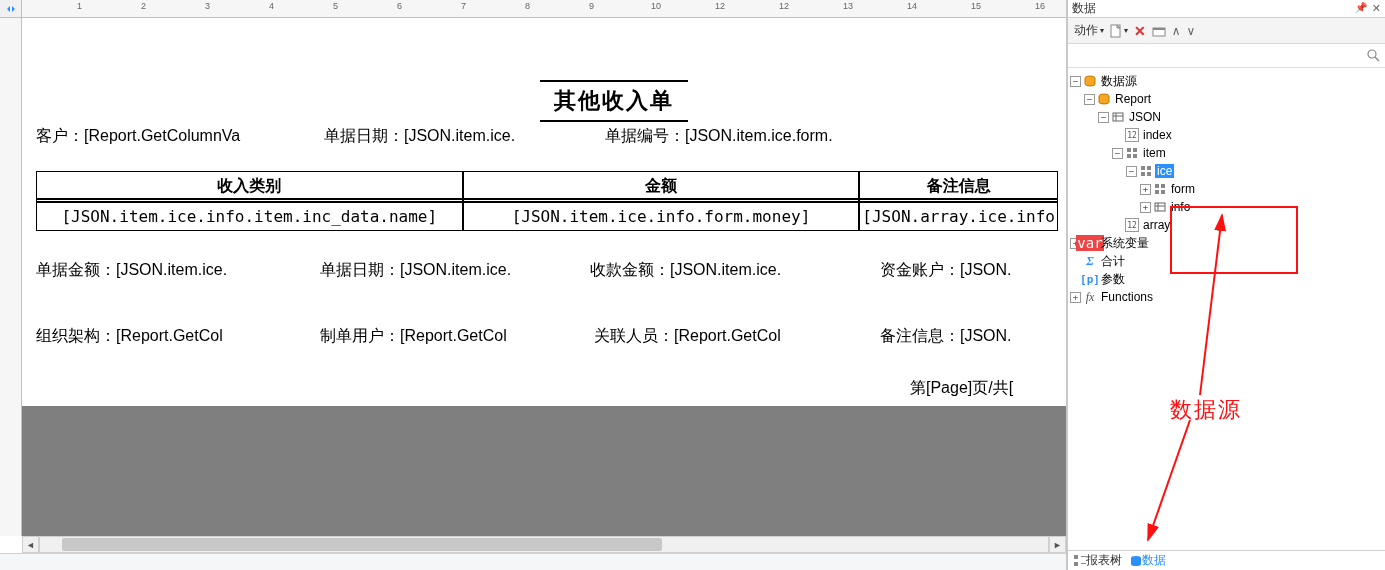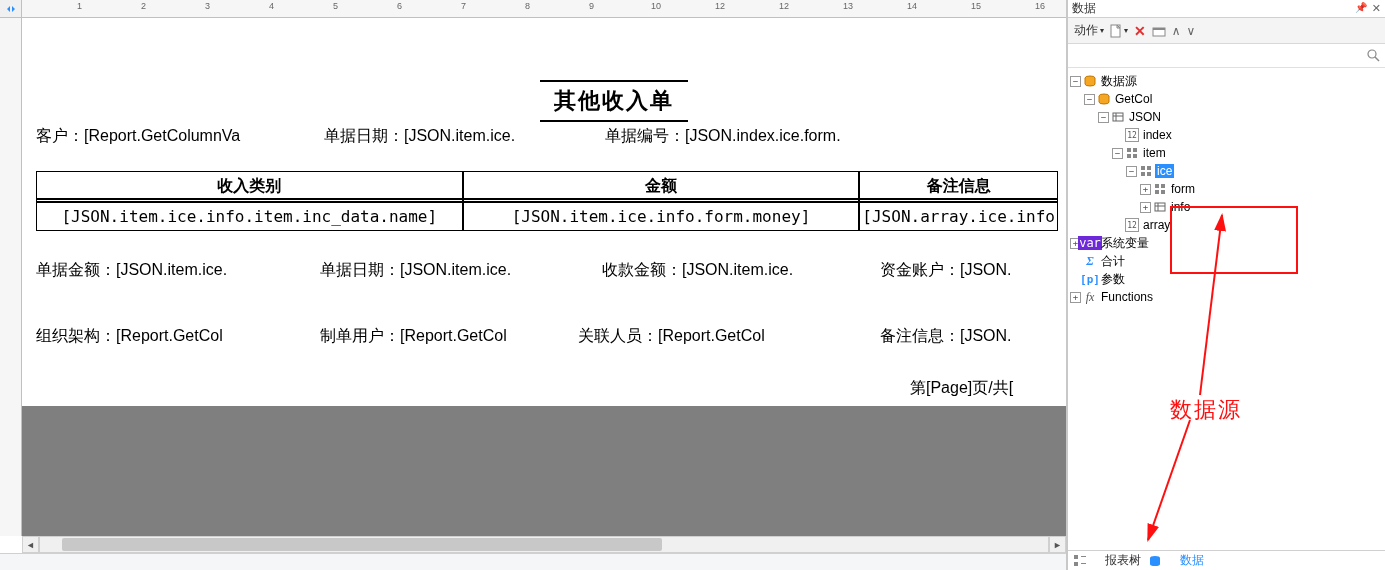--- a/index.html
+++ b/index.html
@@ -41,24 +41,24 @@
 .tree-indent{display:inline-block;width:14px;text-align:center;color:#888;font-size:10px;}
 .tree-exp{display:inline-flex;align-items:center;justify-content:center;width:11px;height:11px;border:1px solid #999;font-size:9px;line-height:9px;font-family:monospace;color:#555;margin-right:2px;cursor:pointer;}
 .tree-exp.none{border:none;}
 .tree-icon{width:14px;height:14px;display:inline-flex;align-items:center;justify-content:center;margin-right:2px;}
 .tree-label{padding:0 2px;}
 .tree-label.sel{background:#2b90ff;color:#fff;}
 .redbox{position:absolute;border:2px solid #ff1010;top:138px;left:102px;width:128px;height:68px;pointer-events:none;}
 .annotation{position:absolute;top:395px;left:1170px;font-size:22px;color:#ff1010;font-family:SimSun,serif;letter-spacing:2px;pointer-events:none;}
 .arrow-svg{position:absolute;pointer-events:none;}
 .side-tabs{height:20px;border-top:1px solid #d0d0d0;display:flex;align-items:center;gap:8px;padding:0 6px;font-size:12px;}
-.side-tab{display:flex;align-items:center;gap:19px;cursor:pointer;color:#333;}
+.side-tab{display:flex;align-items:center;gap:0;cursor:pointer;color:#333;}
 .side-tab.active{color:#2b90ff;}
 .ico-db{width:12px;height:12px;}
-.ico-var{background:#6d28d9;color:#fff;font-size:12px;padding:0 1px;font-family:monospace;display:inline-block;}
+.ico-var{background:#ef4444;color:#fff;font-size:14px;padding:0 1px;font-family:monospace;display:inline-block;}
 .ico-sigma{font-family:serif;font-style:italic;}
 </style>
 </head>
 <body>
 
 <div class="main">
 
   <div class="canvas-area">
     <div class="ruler-corner">
       <svg viewBox="0 0 10 10">
@@ -95,21 +95,21 @@
           <span>其他收入单</span>
         </div>
 
         <div class="field" style="top:100px;left:6px;width:290px">
           <span>客户：</span><span>[Report.GetColumnVa</span>
         </div>
         <div class="field" style="top:100px;left:294px;width:270px">
           <span>单据日期：</span><span>[JSON.item.ice.</span>
         </div>
         <div class="field" style="top:100px;left:575px;width:340px">
-          <span>单据编号：</span><span>[JSON.index.ice.form.</span>
+          <span>单据编号：</span><span>[JSON.item.ice.form.</span>
         </div>
 
         <table class="tbl" cellspacing="0">
           <thead>
               <tr>
             <th style="width:455px">收入类别</th>
             <th style="width:455px">金额</th>
             <th>备注信息</th>
           </tr>
             </thead>
@@ -118,26 +118,26 @@
             <td>[JSON.item.ice.info.item.inc_data.name]</td>
             <td>[JSON.item.ice.info.form.money]</td>
             <td>[JSON.array.ice.info</td>
           </tr>
             </tbody>
         </table>
         <div class="tbl-sep"></div>
 
         <div class="field" style="top:234px;left:6px;width:282px"><span>单据金额：</span><span>[JSON.item.ice.</span></div>
         <div class="field" style="top:234px;left:290px;width:268px"><span>单据日期：</span><span>[JSON.item.ice.</span></div>
-        <div class="field" style="top:234px;left:572px;width:268px"><span>收款金额：</span><span>[JSON.item.ice.</span></div>
+        <div class="field" style="top:234px;left:560px;width:268px"><span>收款金额：</span><span>[JSON.item.ice.</span></div>
         <div class="field" style="top:234px;left:850px;width:180px"><span>资金账户：</span><span>[JSON.</span></div>
 
         <div class="field" style="top:300px;left:6px;width:282px"><span>组织架构：</span><span>[Report.GetCol</span></div>
         <div class="field" style="top:300px;left:290px;width:268px"><span>制单用户：</span><span>[Report.GetCol</span></div>
-        <div class="field" style="top:300px;left:548px;width:268px"><span>关联人员：</span><span>[Report.GetCol</span></div>
+        <div class="field" style="top:300px;left:564px;width:268px"><span>关联人员：</span><span>[Report.GetCol</span></div>
         <div class="field" style="top:300px;left:850px;width:180px"><span>备注信息：</span><span>[JSON.</span></div>
 
         <div class="field" style="top:352px;left:880px;width:155px"><span>第[Page]页/共[</span></div>
       </div>
     </div>
 
     <div class="scrollbars">
       <div class="sb-btn">◄</div>
       <div class="sb-track">
           <div class="sb-thumb"></div>
@@ -200,21 +200,21 @@
         </div>
       <div class="tree-row">
           <span class="tree-indent"></span>
           <span class="tree-exp">−</span>
           <span class="tree-icon">
             <svg class="ico-db" viewBox="0 0 12 12">
               <ellipse cx="6" cy="3" rx="5" ry="2" fill="#f5a623" stroke="#c07800"></ellipse>
               <path d="M1 3 V9 A5 2 0 0 0 11 9 V3" fill="#f5a623" stroke="#c07800"></path>
             </svg>
           </span>
-          <span class="tree-label">GetCol</span>
+          <span class="tree-label">Report</span>
         </div>
       <div class="tree-row">
           <span class="tree-indent"></span>
           <span class="tree-indent"></span>
           <span class="tree-exp">−</span>
           <span class="tree-icon">
             <svg width="12" height="12" viewBox="0 0 12 12">
               <rect x="1" y="2" width="10" height="8" fill="#fff" stroke="#666"></rect>
               <line x1="1" y1="5" x2="11" y2="5" stroke="#666"></line>
               <line x1="4" y1="2" x2="4" y2="10" stroke="#666"></line>

